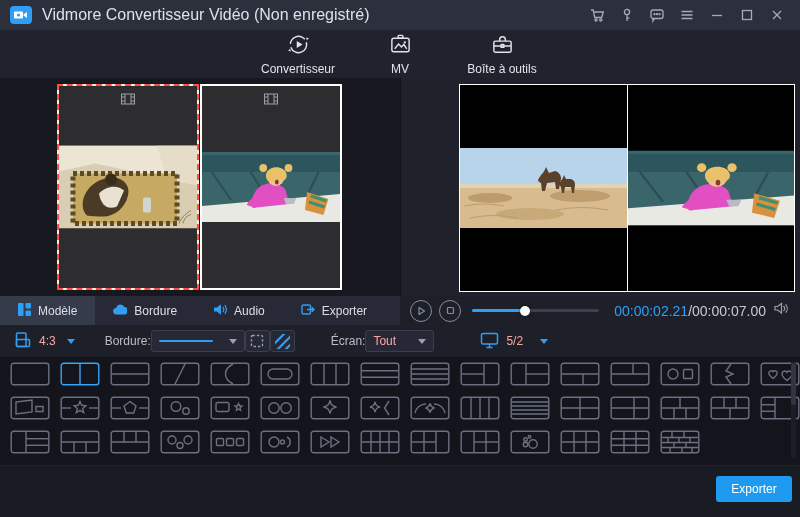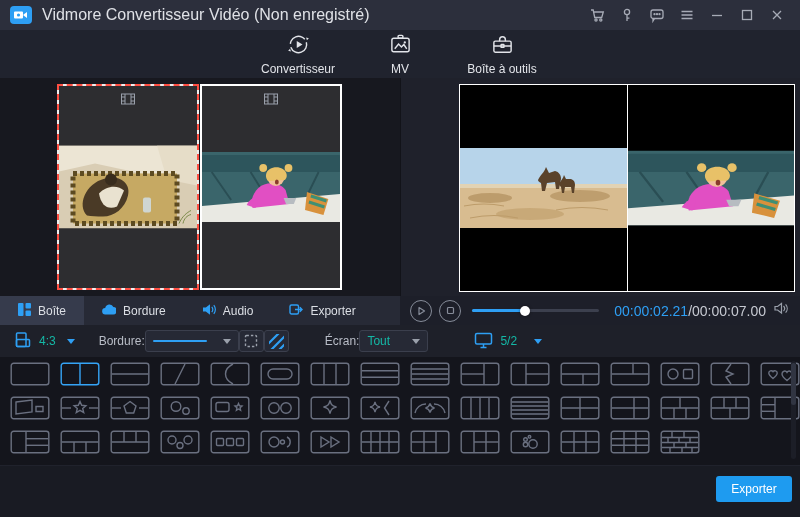--- a/index.html
+++ b/index.html
@@ -46,21 +46,21 @@
   .pbtn { width:22px; height:22px; border-radius:50%; border:1.4px solid #868c99; display:flex; align-items:center; justify-content:center; cursor:pointer; flex:none; }
   .slider { flex:1; position:relative; height:3px; background:#3c404e; border-radius:2px; margin:0 8px 0 4px; cursor:pointer; }
   .sfill { position:absolute; left:0; top:0; bottom:0; background:#2e9ff4; border-radius:2px; }
   .shandle { position:absolute; top:50%; width:10px; height:10px; background:#fff; border-radius:50%; transform:translate(-5px,-50%); box-shadow:0 0 3px rgba(0,0,0,.5); }
   .time { font-size:14px; white-space:nowrap; }
   .time .cur { color:#2e9ff4; }
   .time .tot { color:#c7cad2; }
   
   .toolbar { height:32px; background:#1e2029; display:flex; align-items:center; padding:0 14px; font-size:12px; color:#b9bdc7; }
   .tbgroup { display:flex; align-items:center; gap:7px; }
-  .tbval { color:#14b8a6; }
+  .tbval { color:#fca5a5; }
   .caret { width:0; height:0; border-left:4px solid transparent; border-right:4px solid transparent; border-top:5px solid #9aa0ab; }
   .caret.blue { border-top-color:#2e9ff4; }
   .select { height:22px; background:#262935; border:1px solid #3b3f4d; border-radius:3px; display:flex; align-items:center; justify-content:space-between; padding:0 7px; cursor:pointer; }
   .lineSwatch { width:54px; height:2px; background:#2e9ff4; border-radius:1px; }
   .sqbtn { width:25px; height:22px; background:#262935; border:1px solid #3b3f4d; border-radius:3px; display:flex; align-items:center; justify-content:center; cursor:pointer; }
   
   .tplarea { height:108px; background:#14151c; padding:5px 0 0 10px; position:relative; }
   .tpl-row { display:flex; gap:10px; margin-bottom:10px; height:24px; }
   .tpl { width:40px; height:24px; fill:none; stroke:#6a7080; stroke-width:1.4; cursor:pointer; flex:none; }
   .tpl.sel { stroke:#35a4f6; }
@@ -244,21 +244,21 @@
   </div>
 
   <div class="strip">
     <div class="ptabs">
       <div class="ptab active">
         <span><svg width="13" height="13" viewBox="0 0 13 13" fill="#2e9ff4">
               <rect x="0" y="0" width="5.5" height="13" rx="1"></rect>
               <rect x="7.5" y="0" width="5.5" height="5.5" rx="1"></rect>
               <rect x="7.5" y="7.5" width="5.5" height="5.5" rx="1"></rect>
             </svg></span>
-        <span>Boîte</span>
+        <span>Modèle</span>
       </div>
       <div class="ptab">
         <span><svg width="14" height="11" viewBox="0 0 14 11" fill="#2e9ff4">
               <path d="M3.5 10.5a3.2 3.2 0 0 1-.3-6.4A4.3 4.3 0 0 1 11.4 3a3.4 3.4 0 0 1-.8 7.5Z"></path>
             </svg></span>
         <span>Bordure</span>
       </div>
       <div class="ptab">
         <span><svg width="14" height="13" viewBox="0 0 14 13">
               <path d="M1 4.5h2.8L8 1.2v10.6L3.8 8.5H1Z" fill="#2e9ff4"></path>
@@ -301,21 +301,21 @@
 
   <div class="toolbar">
     <div class="tbgroup">
       <span><svg width="18" height="18" viewBox="0 0 18 18" fill="none" stroke="#2e9ff4" stroke-width="1.5">
             <rect x="2.5" y="2" width="9.5" height="13.5" rx="1"></rect>
             <rect x="2.5" y="8.5" width="13" height="7" rx="1"></rect>
           </svg></span>
       <span class="tbval">4:3</span>
       <span class="caret blue" style="margin-left:4px"></span>
     </div>
-    <span style="margin-left:24px">Bordure:</span>
+    <span style="margin-left:30px">Bordure:</span>
     <div class="select" style="width:94px">
       <span class="lineSwatch"></span>
       <span class="caret"></span>
     </div>
     <div class="sqbtn">
         <svg width="14" height="14" viewBox="0 0 14 14" fill="none" stroke="#9aa0ab" stroke-width="1.4" stroke-dasharray="2.4 2">
           <rect x="1.5" y="1.5" width="11" height="11" rx="1"></rect>
         </svg>
       </div>
     <div class="sqbtn">

